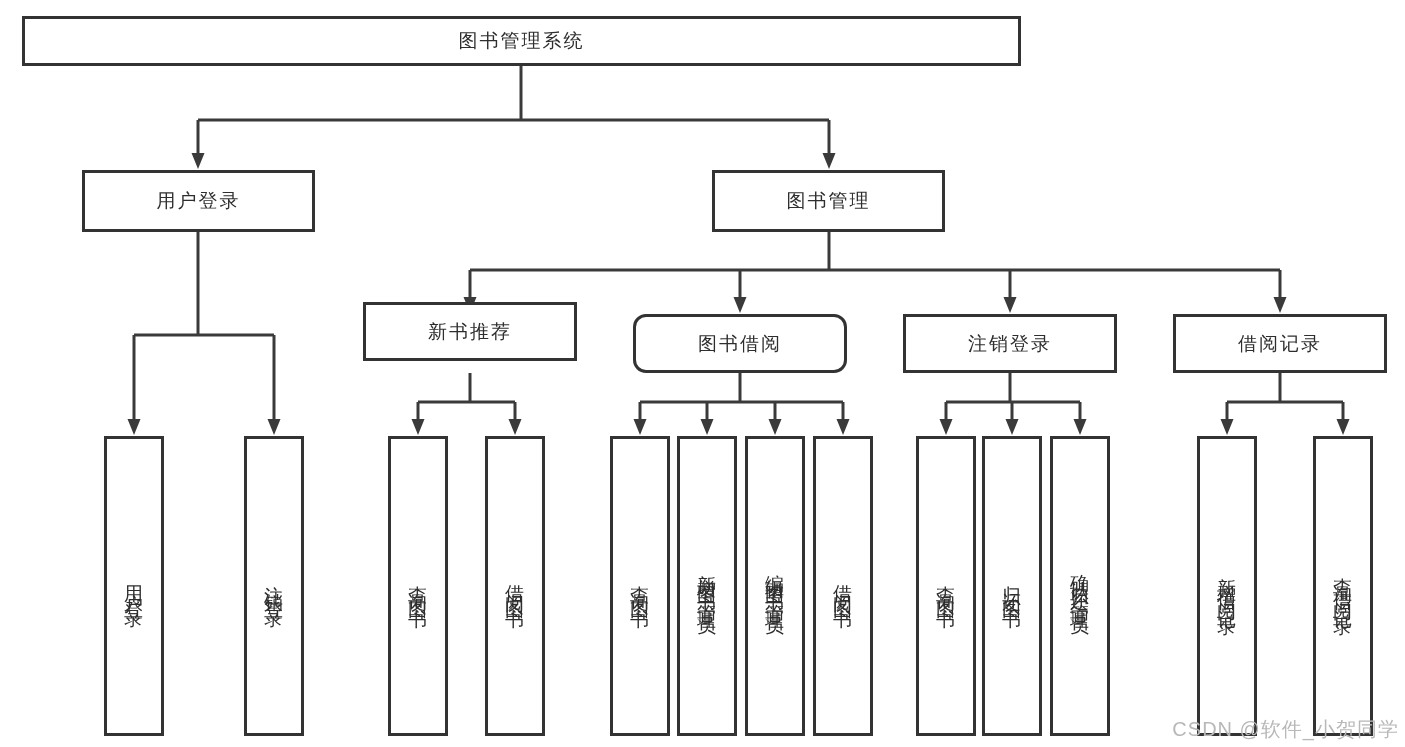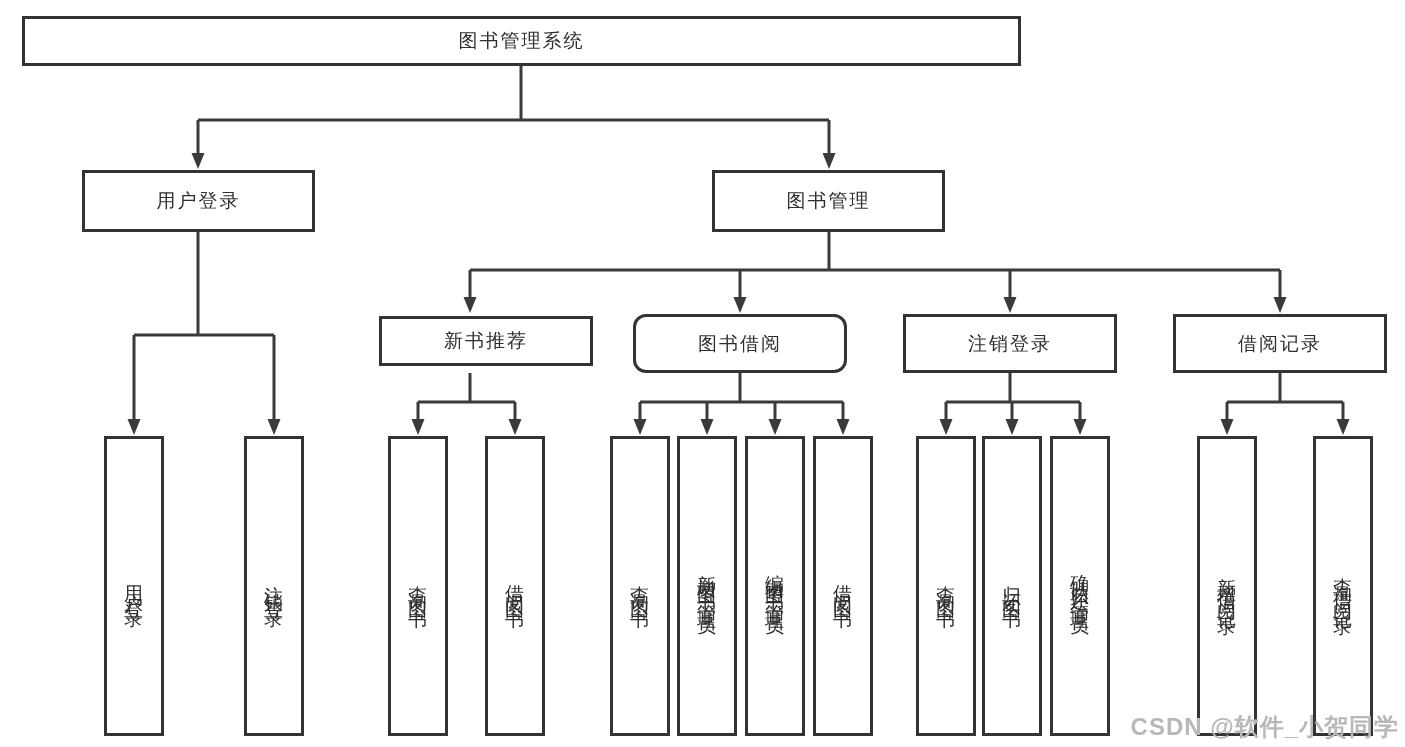--- a/index.html
+++ b/index.html
@@ -43,25 +43,24 @@
     font-size:19px;
     letter-spacing:8px;
     line-height:1;
     white-space:nowrap;
     color:var(--text);
   }
   .vtext.long{letter-spacing:6px;}
   .watermark{
     position:absolute;
     right:6px;bottom:4px;
-    font-size:24px;
+    font-size:20px;
     color:var(--watermark);
     letter-spacing:1px;
     z-index:5;
-    font-weight:bold;
   }
 </style>
 </head>
 <body>
 
 <div class="canvas">
 
   <svg class="wires" width="1405" height="747" viewBox="0 0 1405 747">
     <g stroke="#3a3a3a" stroke-width="3" fill="none">
 
@@ -132,21 +131,21 @@
     <span>图书管理系统</span>
   </div>
 
   <div class="hbox" style="left:82px;top:170px;width:233px;height:62px;">
     <span>用户登录</span>
   </div>
   <div class="hbox" style="left:712px;top:170px;width:233px;height:62px;">
     <span>图书管理</span>
   </div>
 
-  <div class="hbox" style="left:363px;top:316px;width:214px;height:50px;margin-left:16px;">
+  <div class="hbox" style="left:363px;top:302px;width:214px;height:59px;">
     <span>新书推荐</span>
   </div>
   <div class="hbox" style="left:633px;top:314px;width:214px;height:59px;border-radius:13px;">
     <span>图书借阅</span>
   </div>
   <div class="hbox" style="left:903px;top:314px;width:214px;height:59px;">
     <span>注销登录</span>
   </div>
   <div class="hbox" style="left:1173px;top:314px;width:214px;height:59px;">
     <span>借阅记录</span>

